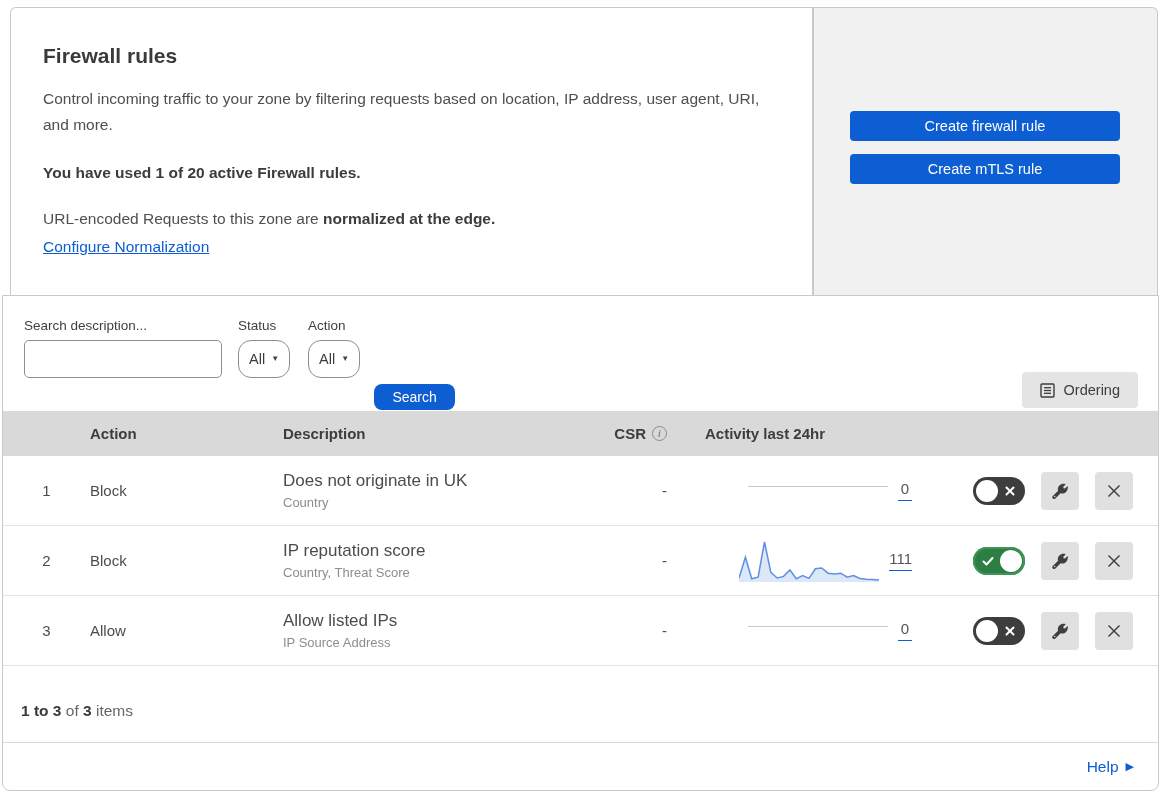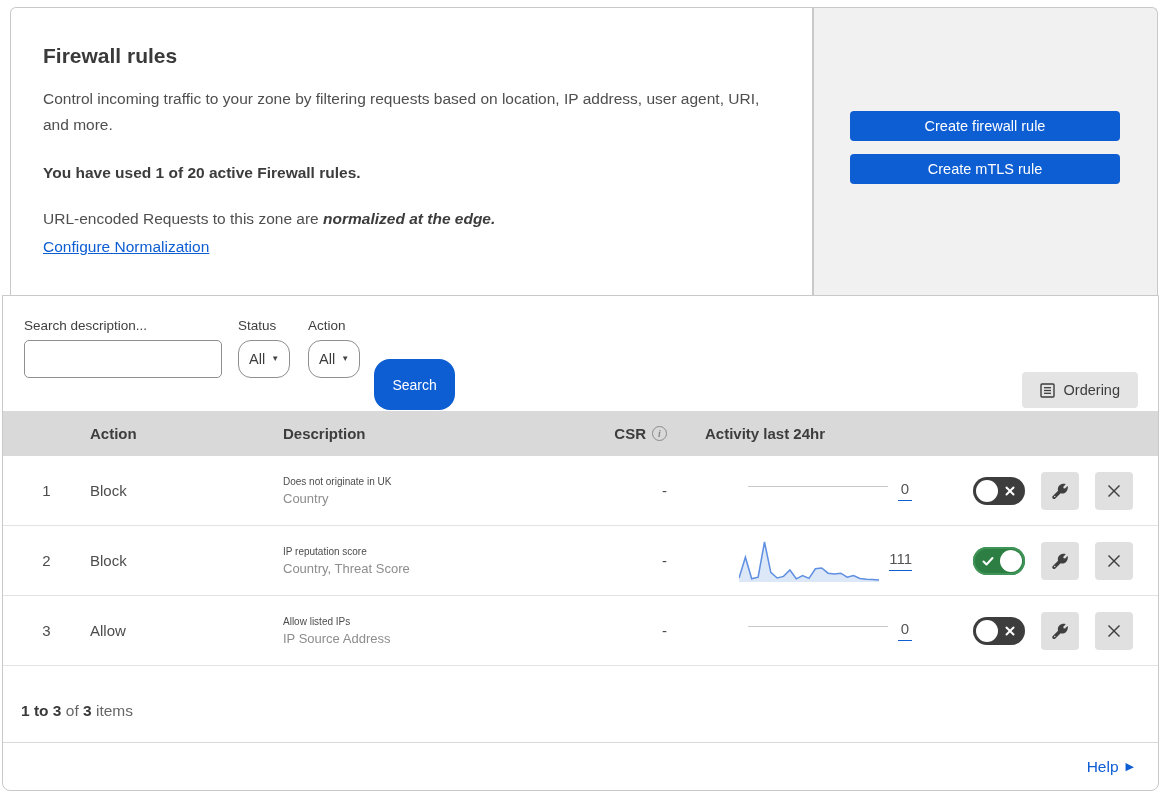--- a/index.html
+++ b/index.html
@@ -16,21 +16,21 @@
   .intro-card {
     flex:1; background:#fff;
     border:1px solid #c9c9c9; border-bottom:none;
     border-radius:6px 0 0 0;
     padding:36px 40px 0 32px;
   }
   .intro-title { font-size:21px; font-weight:600; color:#3a3a3a; margin-bottom:18px; }
   .intro-desc { font-size:15.5px; color:#4f4f4f; line-height:26px; max-width:720px; }
   .intro-usage { font-size:15.5px; font-weight:bold; color:#3c3c3c; margin-top:26px; }
   .intro-norm { font-size:15.5px; color:#4f4f4f; margin-top:28px; }
-  .intro-norm b { color:#3c3c3c;font-style:italic; }
+  .intro-norm b { color:#3c3c3c; }
   .norm-link {
     display:inline-block; margin-top:10px; font-size:15.5px;
     color:#0d5dd3; text-decoration:underline; cursor:pointer;
   }
   .action-panel {
     width:345px; background:#f1f1f1;
     border:1px solid #c9c9c9; border-left:1px solid #c9c9c9; border-bottom:none;
     border-radius:0 6px 0 0;
     padding:103px 37px 0 36px;
   }
@@ -62,43 +62,43 @@
   }
   .dropdown {
     height:38px; border:1px solid #8f8f8f; border-radius:13px; background:#fff;
     display:flex; align-items:center; justify-content:center; gap:6px;
     font-size:14.5px; color:#3c3c3c; cursor:pointer; padding:0 10px;
   }
   .caret { font-size:8px; color:#444; line-height:1; }
   .gap16 { width:16px; } .gap18 { width:18px; } .gap14 { width:14px; }
   .btn-search {
     align-self:flex-end; margin-bottom:1px;
-    width:81px; height:51px; background:#0d5dd3; color:#fff;
-    border:none; border-radius:16px; font-family:inherit; font-size:14px; cursor:pointer;
+    width:81px; height:26px; background:#0d5dd3; color:#fff;
+    border:none; border-radius:8px; font-family:inherit; font-size:14px; cursor:pointer;
   }
   .btn-ordering {
     margin-left:auto; align-self:flex-end; margin-bottom:3px;
     height:36px; padding:0 18px; background:#e4e4e4; color:#3d3d3d;
     border:none; border-radius:4px; font-family:inherit; font-size:14.5px; cursor:pointer;
     display:flex; align-items:center; gap:9px;
   }
 
   
   .fw-table { width:100%; }
   .t-row {
     display:grid;
     grid-template-columns:87px 193px 297px 95px 251px 1fr;
     align-items:center;
   }
   .t-head { background:#d9d9d9; height:45px; }
   .t-head .cell { font-size:15px; font-weight:bold; color:#3d3d3d; }
   .t-body-row { height:70px; border-bottom:1px solid #e3e3e3; background:#fff; }
   .cell-num { text-align:center; font-size:15px; color:#4c4c4c; }
   .cell-action { font-size:15px; color:#4c4c4c; }
-  .cell-desc .desc-title { font-size:10px; color:#4c4c4c; }
+  .cell-desc .desc-title { font-size:17px; color:#4c4c4c; }
   .cell-desc .desc-fields { font-size:13px; color:#8d8d8d; margin-top:4px; }
   .cell-csr { display:flex; align-items:center; justify-content:flex-end; gap:6px; padding-right:8px; font-size:15px; color:#4c4c4c; }
   .info-icon {
     width:15px; height:15px; border:1px solid #8a8a8a; border-radius:50%;
     color:#8a8a8a; font-size:10px; font-style:italic; font-family:"Liberation Serif", serif;
     display:inline-flex; align-items:center; justify-content:center; cursor:pointer;
   }
   .cell-activity { display:flex; align-items:center; justify-content:flex-end; gap:10px; padding-right:14px; }
   .head-activity { padding-left:30px; justify-content:flex-start; }
   .spark-wrap { width:140px; height:46px; display:flex; align-items:flex-end; }

